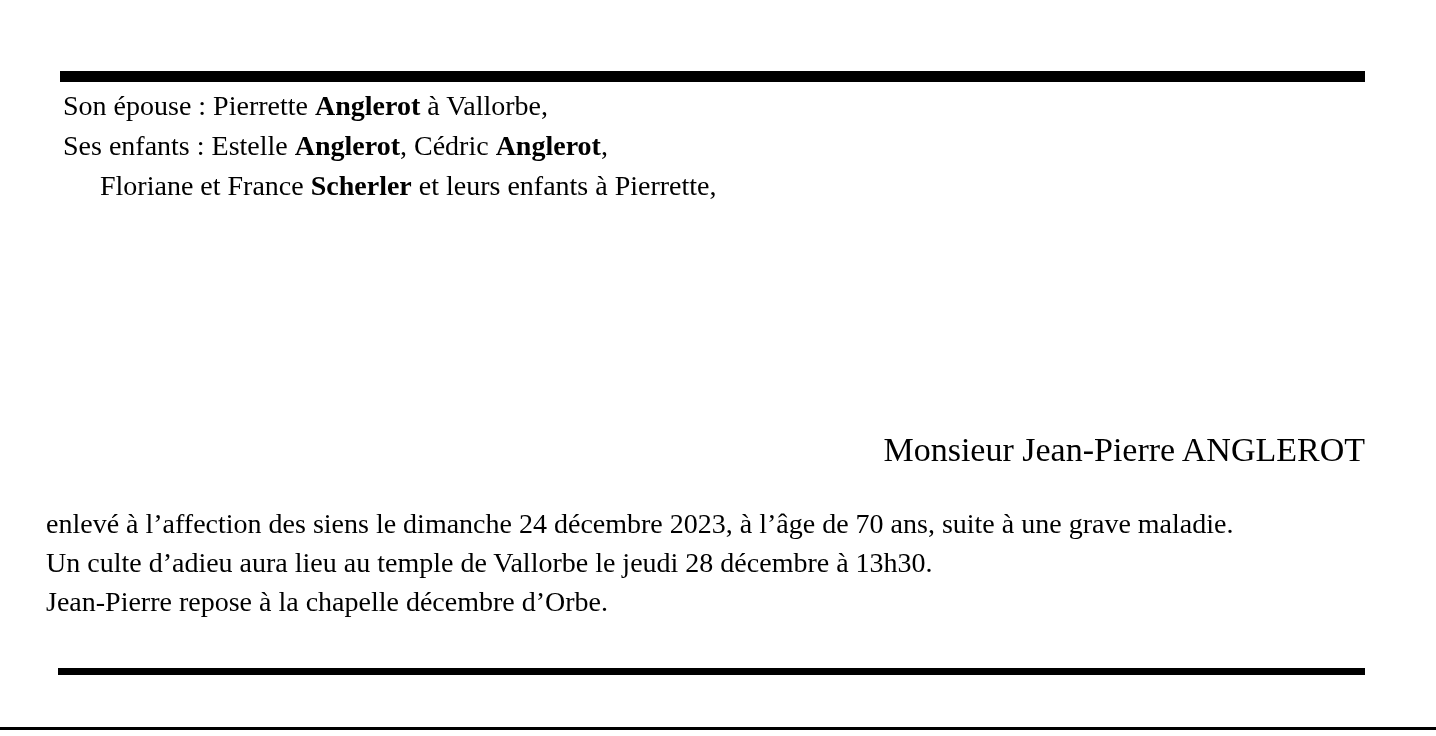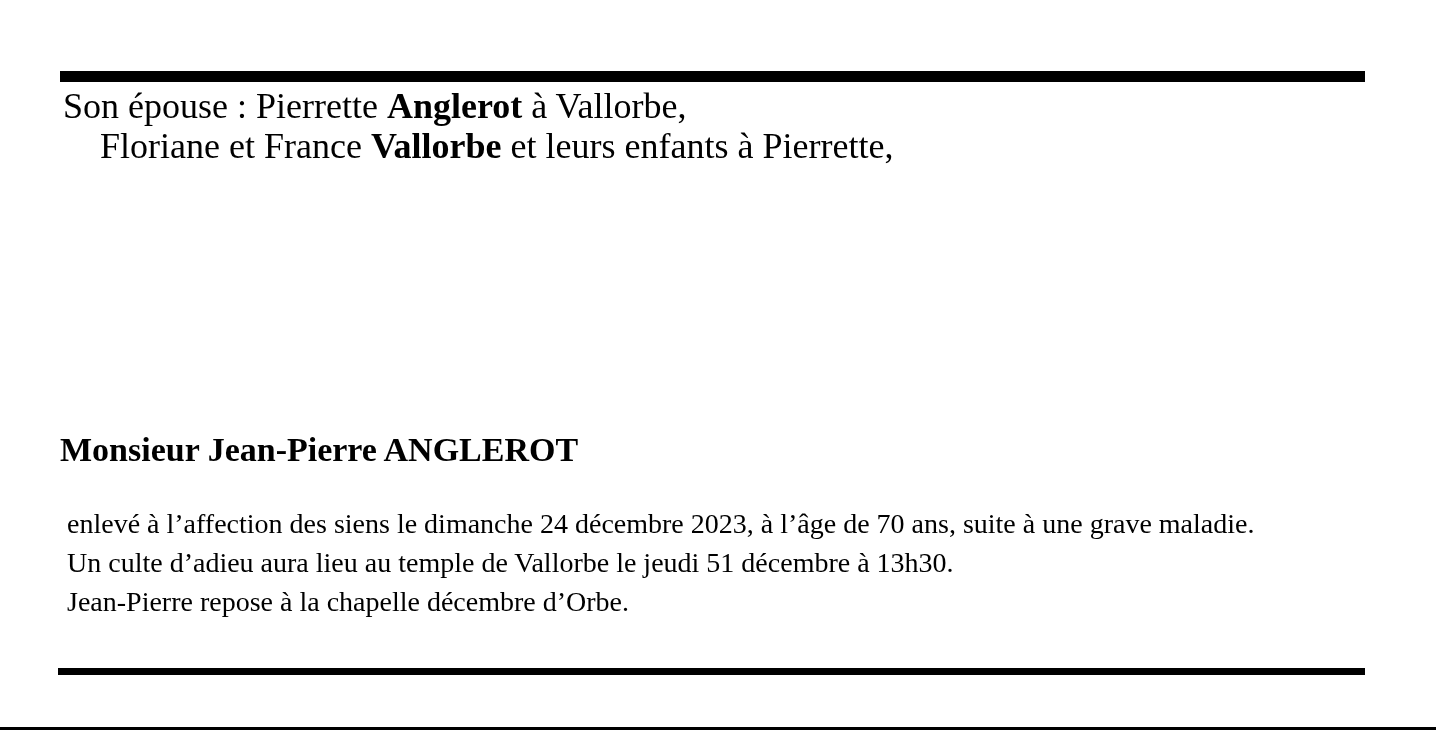--- a/index.html
+++ b/index.html
@@ -33,75 +33,76 @@
     left: 58px;
     top: 668px;
     width: 1307px;
     height: 7px;
   }
   .family-block {
     position: absolute;
     left: 63px;
     top: 86px;
     width: 1310px;
-    font-size: 36px;
+    font-size: 28px;
     line-height: 40px;
     white-space: nowrap;
   }
   .details-block {
     position: absolute;
-    left: 67px;
+    left: 46px;
     top: 504px;
     width: 1330px;
     font-size: 28px;
     line-height: 39px;
     white-space: nowrap;
   }
   .text-line.indented {
     padding-left: 37px;
   }
   .bold {
     font-weight: bold;
   }
   .deceased-title {
     position: absolute;
     left: 60px;
     top: 428px;
     width: 1305px;
-    text-align: left;
+    text-align: right;
     font-size: 34px;
-    font-weight: bold;
+    font-weight: normal;
     line-height: 44px;
   }
   .page-edge-line {
     position: absolute;
     left: 0;
     top: 727px;
     width: 1436px;
     height: 3px;
     background: #000000;
   }
 </style>
 </head>
 <body>
 
 <div class="document">
 
   <div class="rule rule-top"></div>
 
   <div class="family-block">
       <div class="text-line"><span class="">Son épouse : Pierrette </span><span class="bold">Anglerot</span><span class=""> à Vallorbe,</span></div>
-      <div class="text-line indented"><span class="">Floriane et France </span><span class="bold">Vallorbe</span><span class=""> et leurs enfants à Pierrette,</span></div>
+      <div class="text-line"><span class="">Ses enfants : Estelle </span><span class="bold">Anglerot</span><span class="">, Cédric </span><span class="bold">Anglerot</span><span class="">,</span></div>
+      <div class="text-line indented"><span class="">Floriane et France </span><span class="bold">Scherler</span><span class=""> et leurs enfants à Pierrette,</span></div>
     </div>
 
   <h1 class="deceased-title">Monsieur Jean-Pierre ANGLEROT</h1>
 
   <div class="details-block">
       <div class="text-line"><span class="">enlevé à l’affection des siens le dimanche 24 décembre 2023, à l’âge de 70 ans, suite à une grave maladie.</span></div>
-      <div class="text-line"><span class="">Un culte d’adieu aura lieu au temple de Vallorbe le jeudi 51 décembre à 13h30.</span></div>
+      <div class="text-line"><span class="">Un culte d’adieu aura lieu au temple de Vallorbe le jeudi 28 décembre à 13h30.</span></div>
       <div class="text-line"><span class="">Jean-Pierre repose à la chapelle décembre d’Orbe.</span></div>
     </div>
 
   <div class="rule rule-bottom"></div>
 
   <div class="page-edge-line"></div>
 
 </div>
 
 </body></html>

